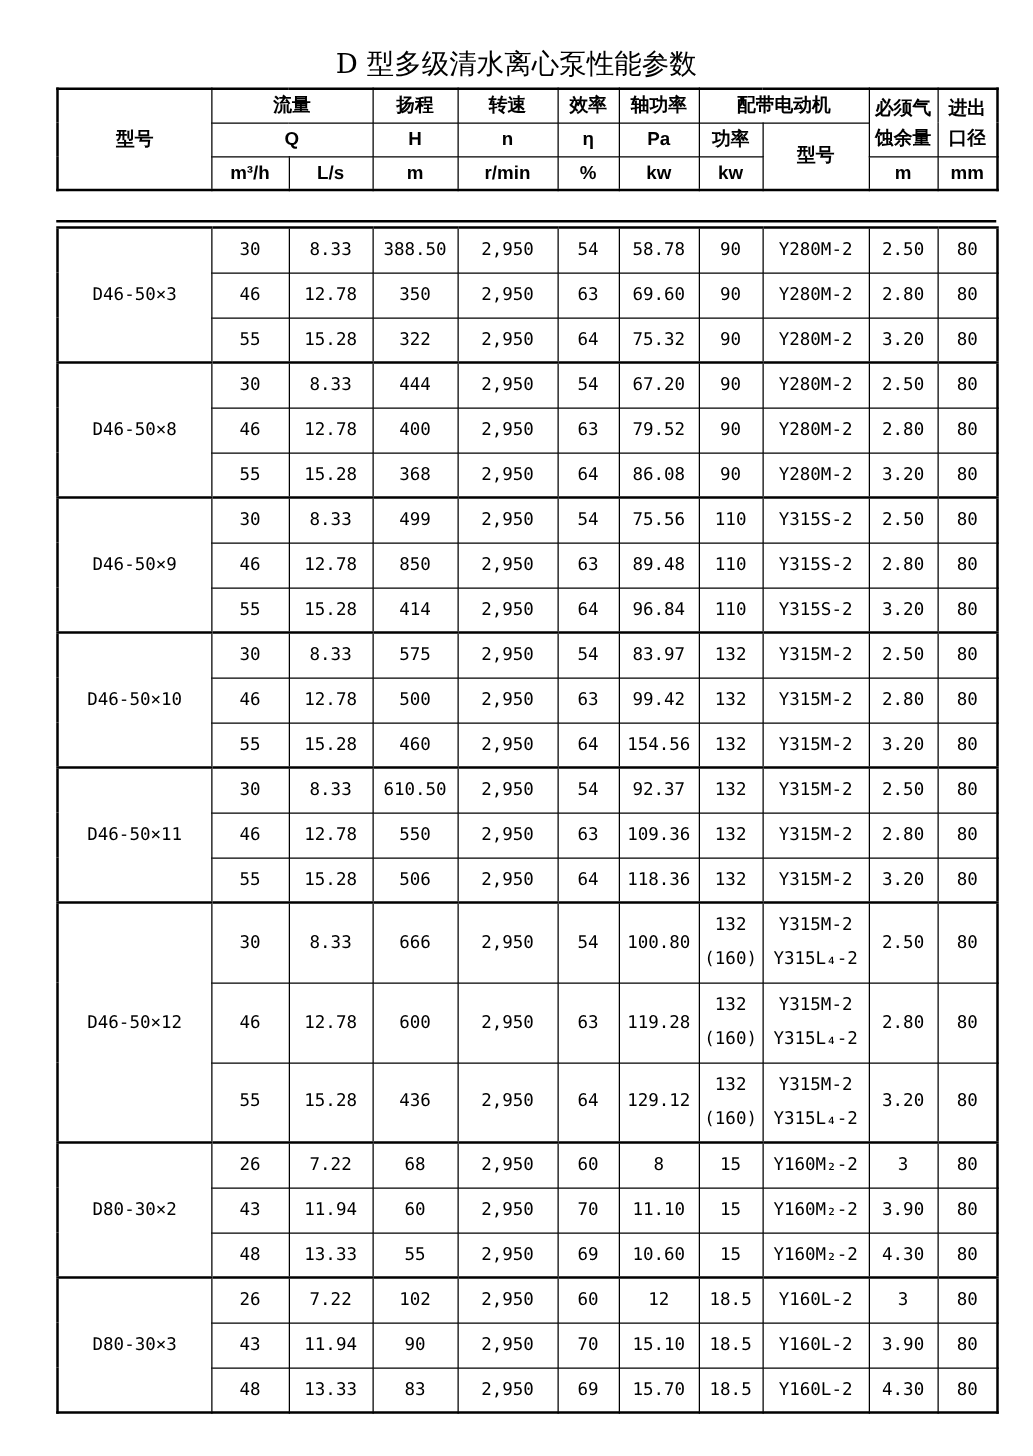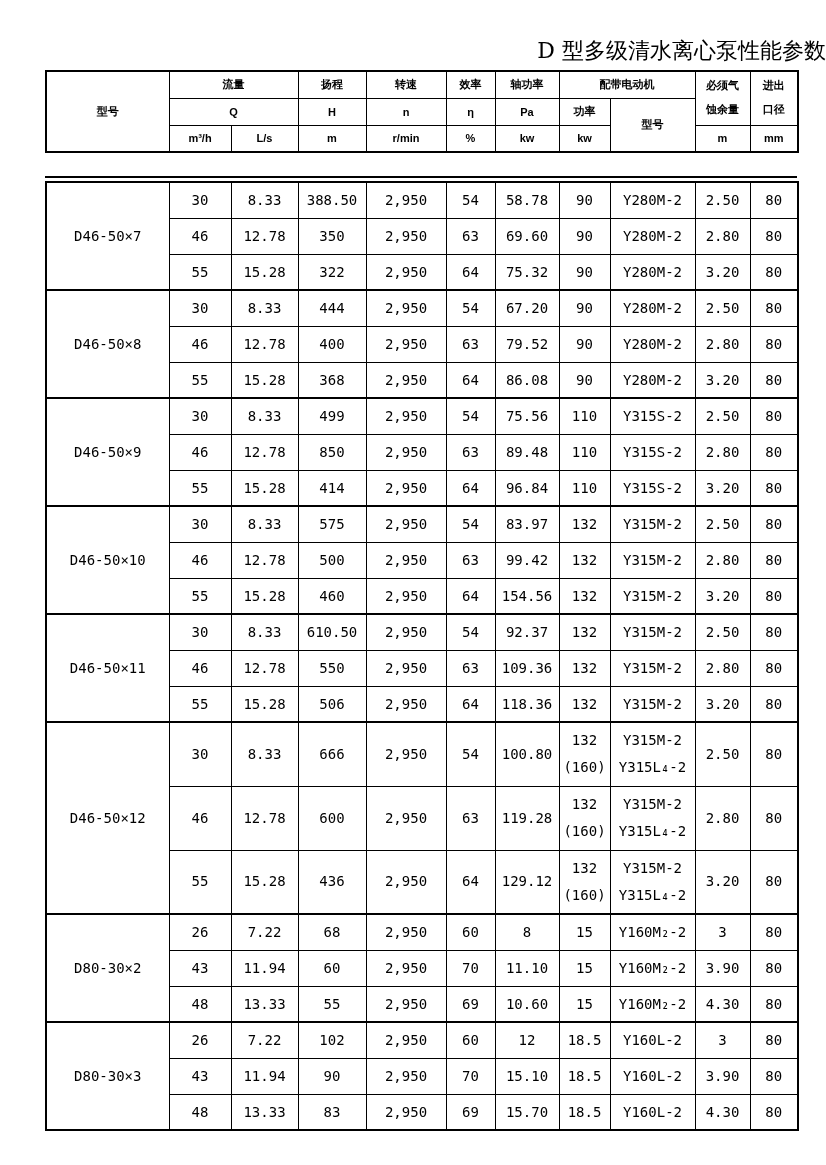--- a/index.html
+++ b/index.html
@@ -1,27 +1,27 @@
 <!DOCTYPE html>
 <html><head>
 <meta charset="utf-8">
 <style>
   * { margin:0; padding:0; box-sizing:border-box; }
   html,body { background:#ffffff; }
   body { width:826px; height:1165px; color:#000; font-family:"DejaVu Sans Mono", monospace; }
   .page { position:relative; width:826px; height:1165px; background:#fff; overflow:hidden; }
-  .title { position:absolute; top:36px; left:0; width:100%; text-align:right;
+  .title { position:absolute; top:36px; left:0; width:100%; text-align:center;
            font-family:"DejaVu Serif", serif; font-size:22px; font-weight:normal; }
   table { border-collapse:collapse; table-layout:fixed; position:absolute; left:45px; width:752px;
           background:#fff; border:2px solid #000; }
   td { border:1px solid #000; text-align:center; vertical-align:middle; overflow:hidden; }
   
   table.hdr { top:70px; }
   .hdr tr { height:27px; }
-  .hdr td { font-size:11px; }
+  .hdr td { font-size:15px; }
   .cn  { font-family:"DejaVu Sans", sans-serif; font-weight:bold; }
   .sym { font-family:"Liberation Sans", sans-serif; font-weight:bold; font-size:15px; }
   .pre { white-space:pre-line; line-height:24px;margin-left:28px; }
   
   .toprule { position:absolute; left:45px; top:176px; width:752px; height:0; border-top:2px solid #000; }
   
   table.body-tbl { top:181px; }
   .body-tbl tr { height:36px; }
   .body-tbl tr.tall { height:64px; }
   .body-tbl td { font-size:14px; white-space:pre-line; line-height:20px; }
@@ -97,21 +97,21 @@
       <col style="width:80px">
         <col style="width:49px">
         <col style="width:64px">
         <col style="width:51px">
       <col style="width:85px">
         <col style="width:55px">
         <col style="width:48px">
     </colgroup>
     <tbody>
         <tr class="group-start">
-          <td rowspan="3">D46-50×7</td>
+          <td rowspan="3">D46-50×3</td>
           <td>30</td>
           <td>8.33</td>
           <td>388.50</td>
           <td>2,950</td>
           <td>54</td>
           <td>58.78</td>
           <td>90</td>
           <td>Y280M-2</td>
           <td>2.50</td>
           <td>80</td>

